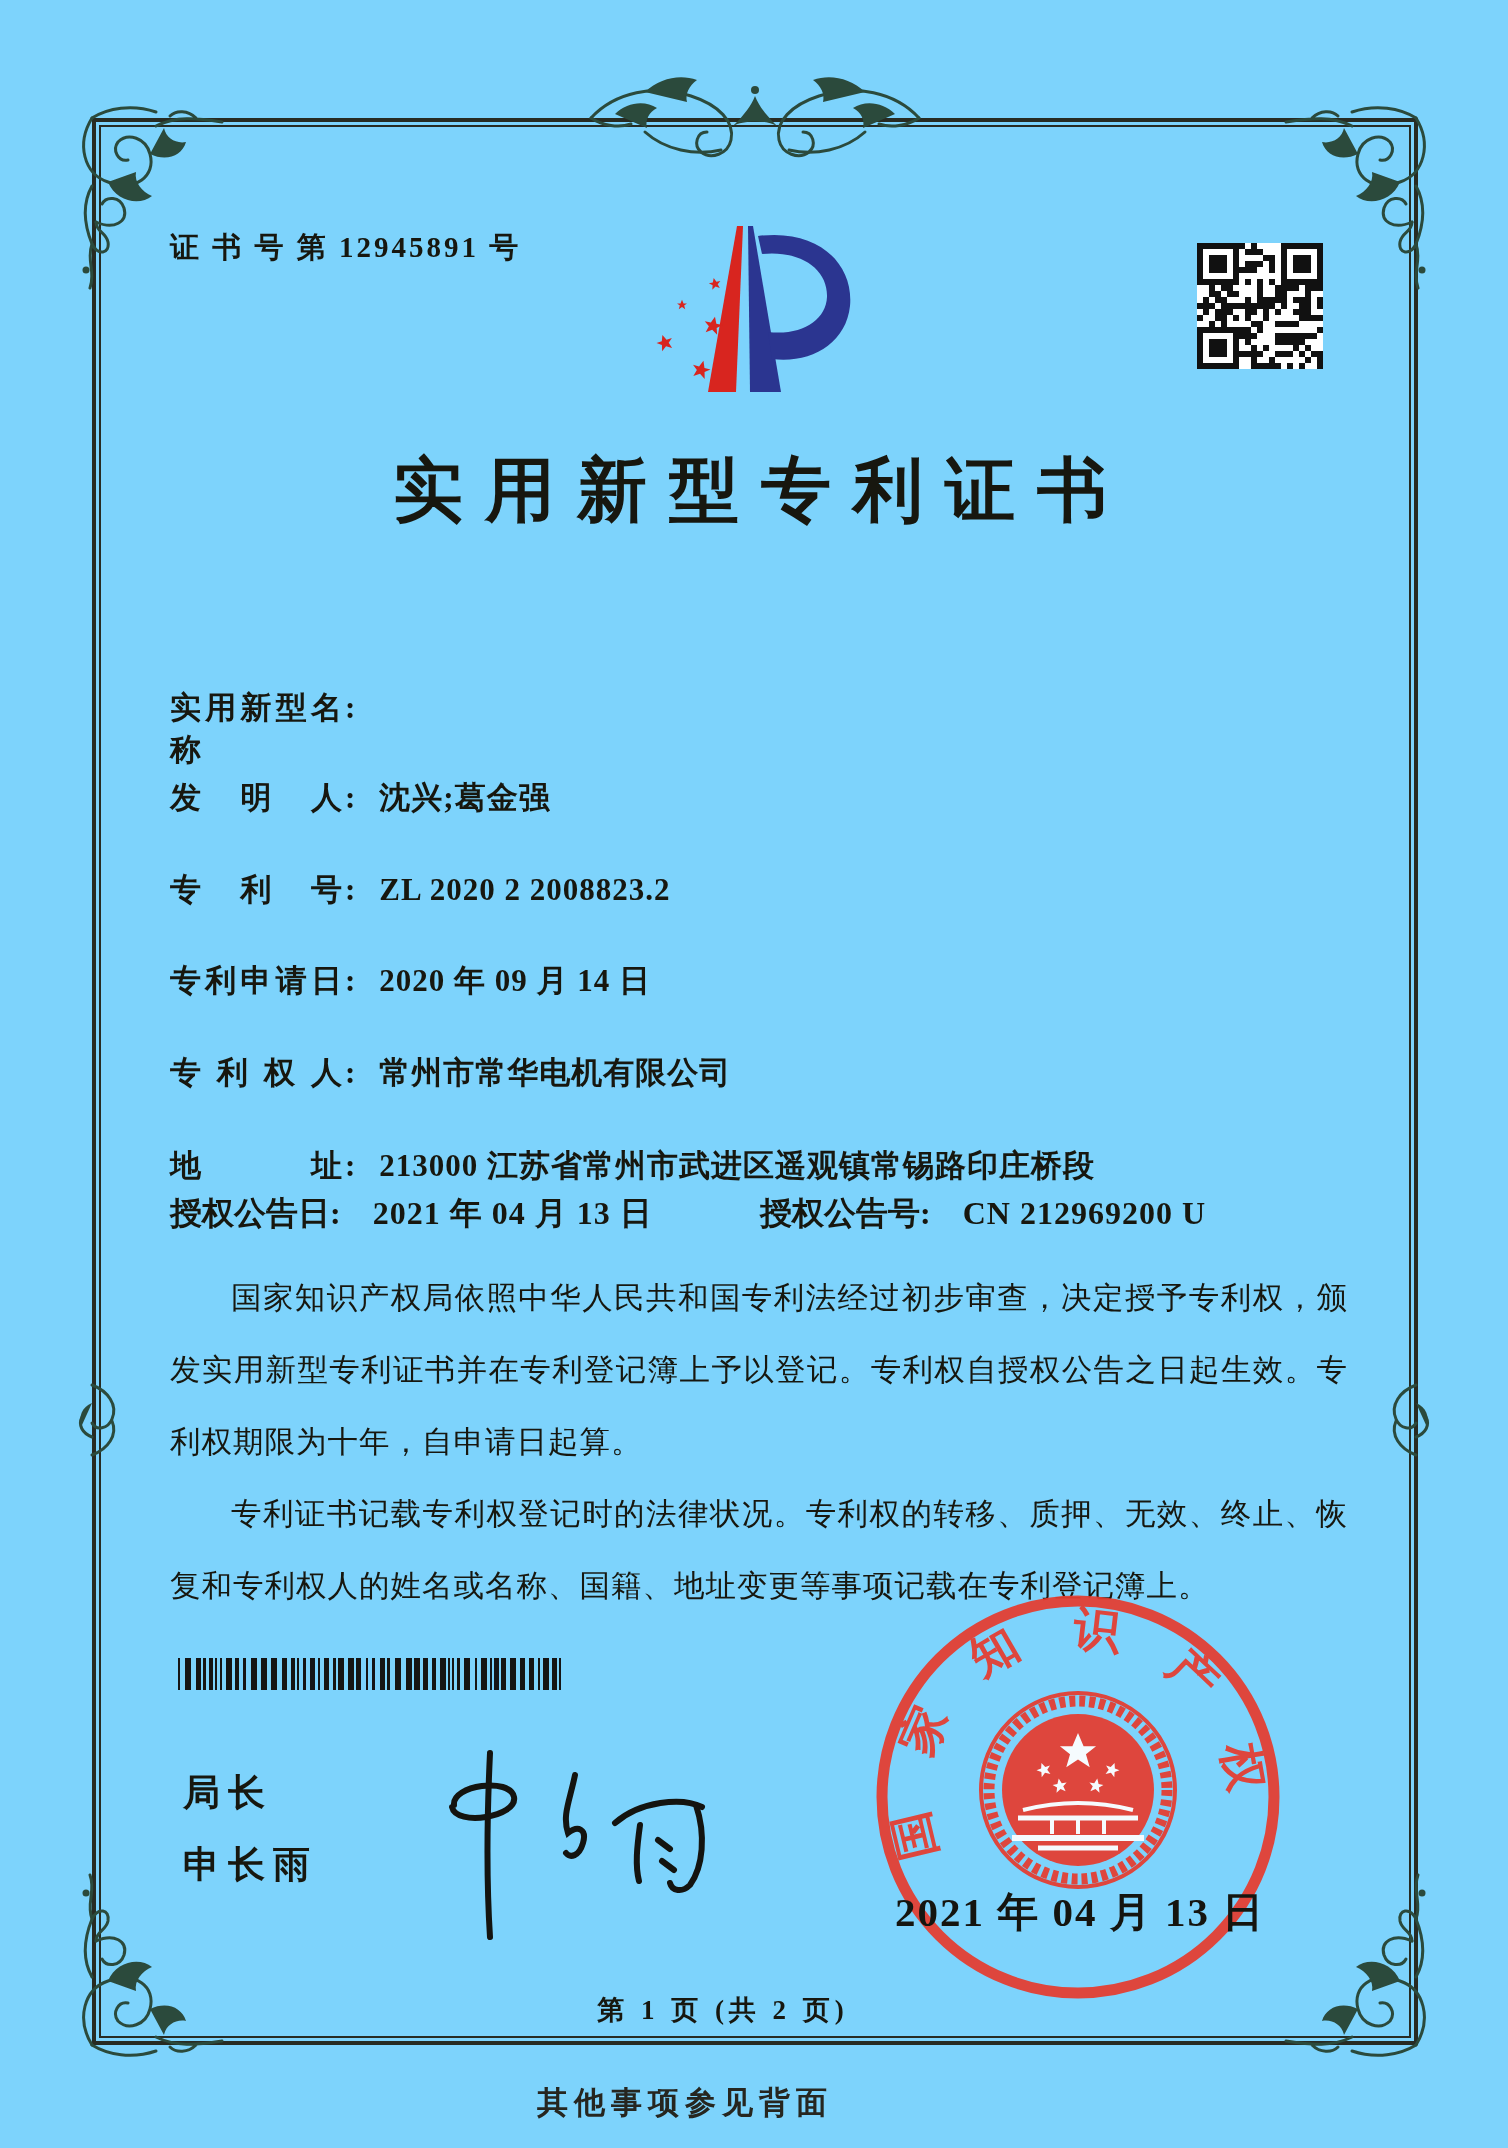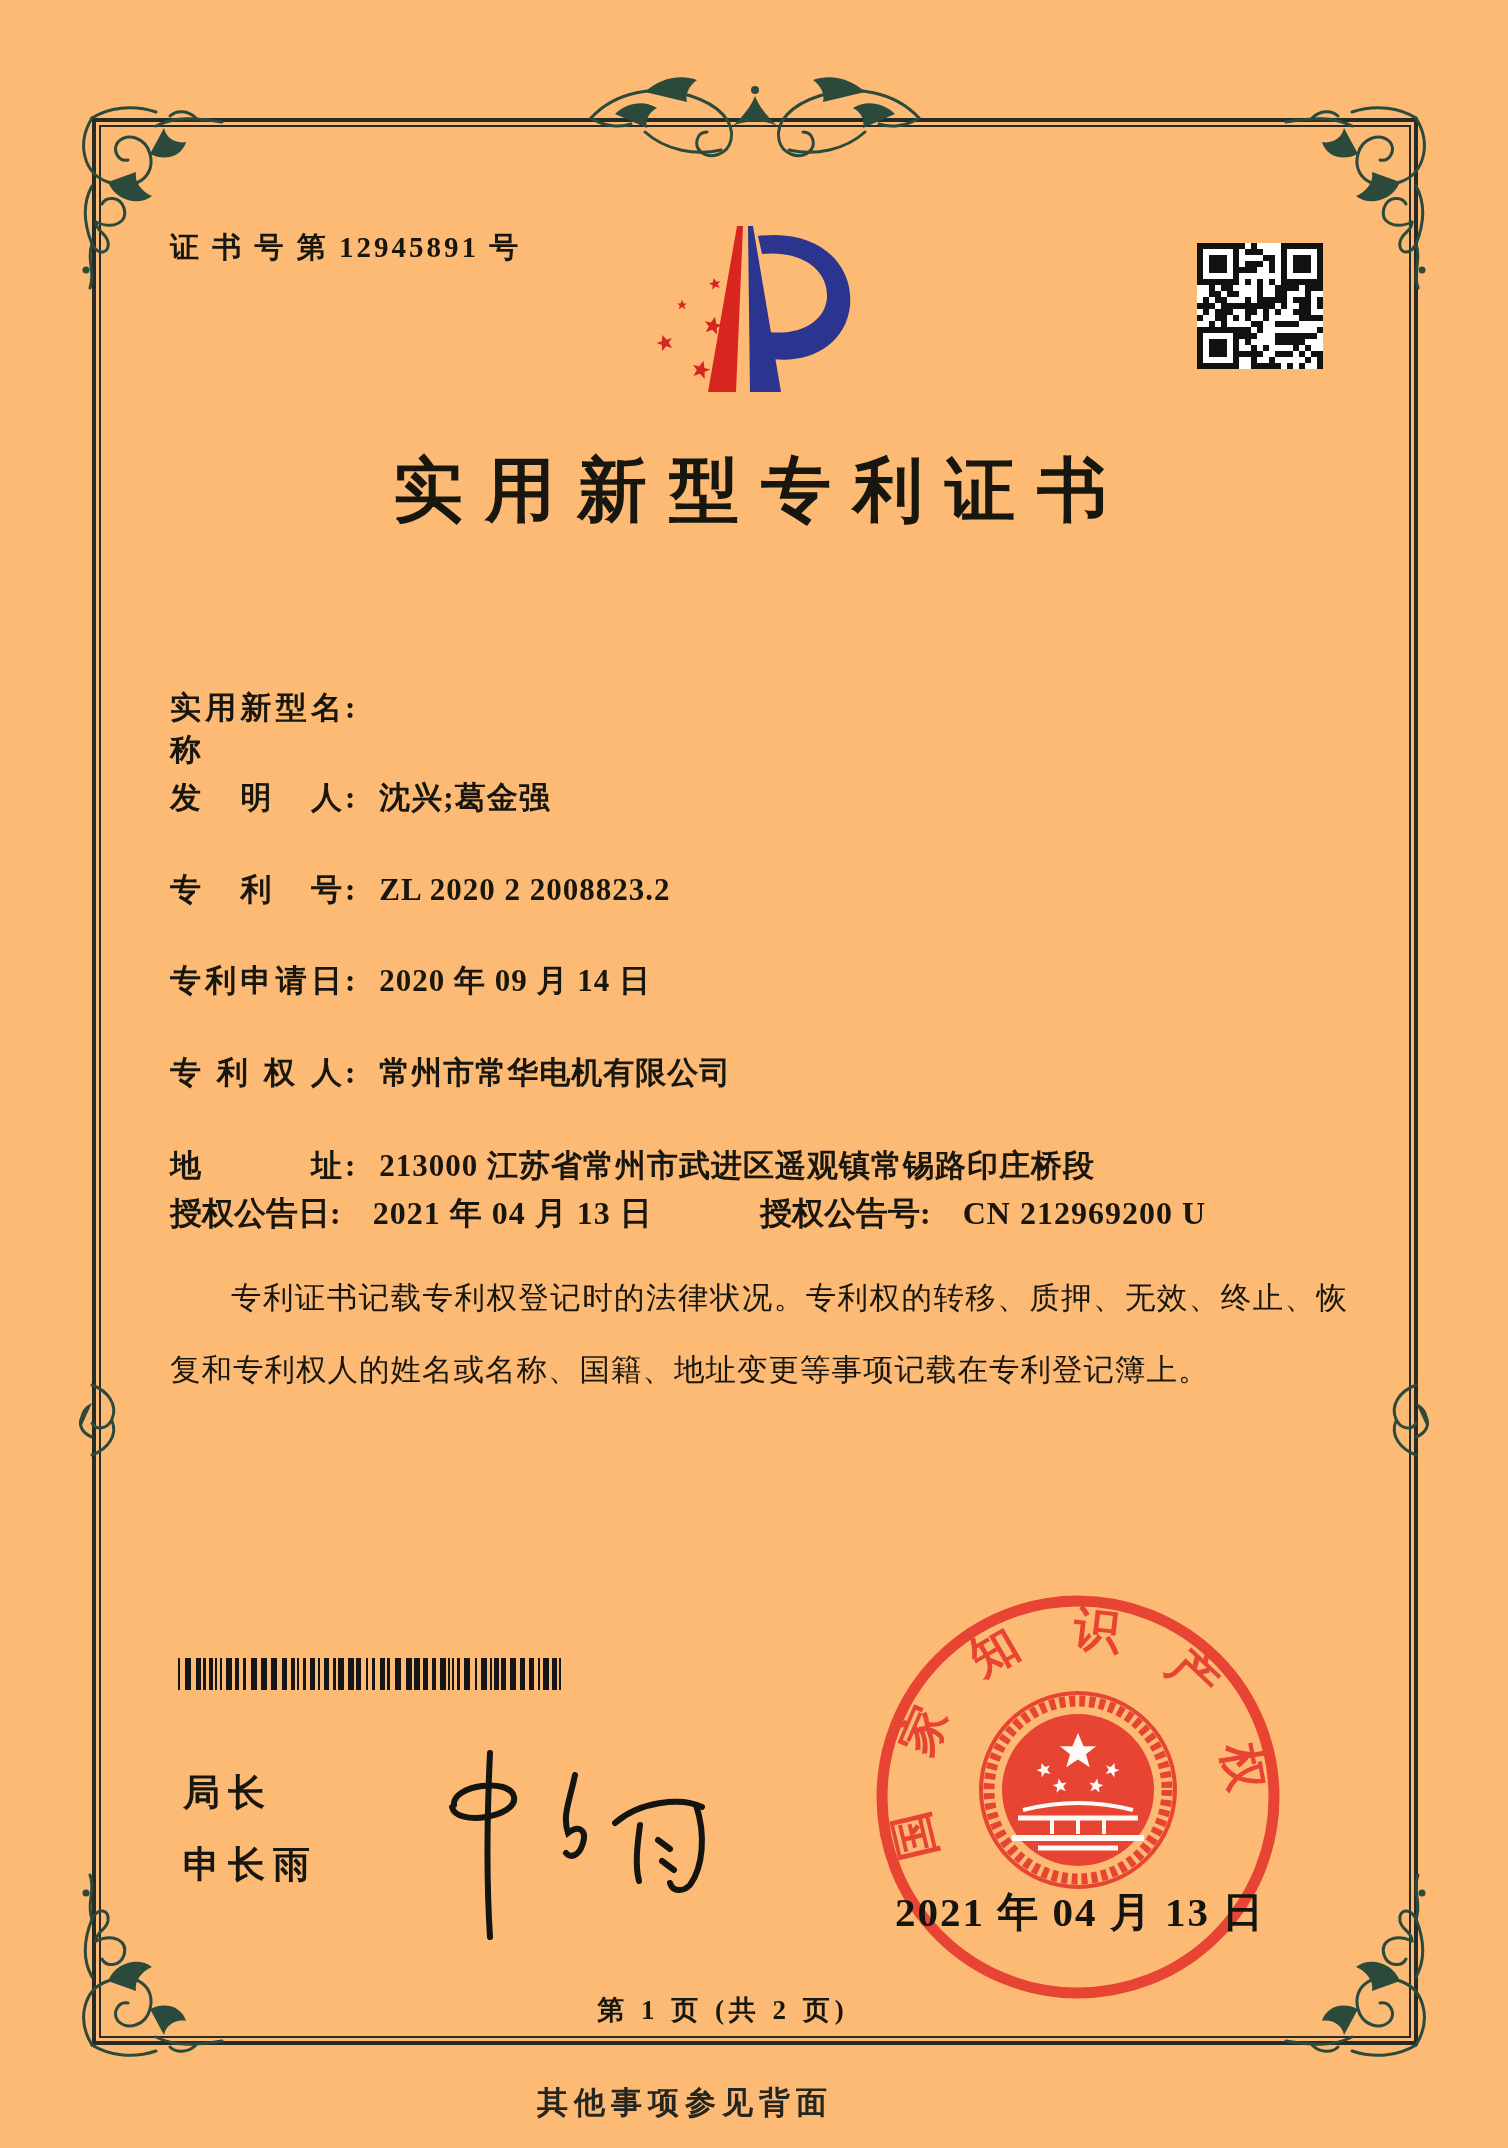--- a/index.html
+++ b/index.html
@@ -1,16 +1,16 @@
 <!DOCTYPE html>
 <html><head>
 <meta charset="utf-8">
 <style>
   html,body{margin:0;padding:0;background:#e9e9e7;}
-  .page{position:relative;width:1508px;height:2148px;margin:0 auto;background:#fdba74;
+  .page{position:relative;width:1508px;height:2148px;margin:0 auto;background:#7dd3fc;
         font-family:"Liberation Serif","DejaVu Serif",serif;color:#17170f;overflow:hidden;}
   
   .frame{position:absolute;left:92px;top:118px;right:90px;bottom:103px;border:4px solid #272b23;}
   .frame::after{content:"";position:absolute;inset:3px;border:2px solid #272b23;}
   
   .orn{position:absolute;pointer-events:none;}
   .o-bl{left:56px;top:1869px;}
   .o-tl{left:56px;top:94px;transform:scaleY(-1);}
   .o-br{left:1282px;top:1869px;transform:scaleX(-1);}
   .o-tr{left:1282px;top:94px;transform:scale(-1,-1);}
@@ -401,20 +401,21 @@
   <div class="grant">
     <span>授权公告日</span><span>:</span>
     <span class="fvalue">2021 年 04 月 13 日</span>
     <span class="g2">
       <span>授权公告号</span><span>:</span>
       <span class="fvalue">CN 212969200 U</span>
     </span>
   </div>
 
   <div class="paras">
+    <p>国家知识产权局依照中华人民共和国专利法经过初步审查，决定授予专利权，颁发实用新型专利证书并在专利登记簿上予以登记。专利权自授权公告之日起生效。专利权期限为十年，自申请日起算。</p>
     <p>专利证书记载专利权登记时的法律状况。专利权的转移、质押、无效、终止、恢复和专利权人的姓名或名称、国籍、地址变更等事项记载在专利登记簿上。</p>
   </div>
 
   <svg class="barcode" id="barcode" width="388" height="32">
       <rect x="0" y="0" width="2" height="32" fill="#151515"></rect>
       <rect x="7" y="0" width="6" height="32" fill="#151515"></rect>
       <rect x="18" y="0" width="5" height="32" fill="#151515"></rect>
       <rect x="25" y="0" width="3" height="32" fill="#151515"></rect>
       <rect x="31" y="0" width="4" height="32" fill="#151515"></rect>
       <rect x="37" y="0" width="2" height="32" fill="#151515"></rect>

